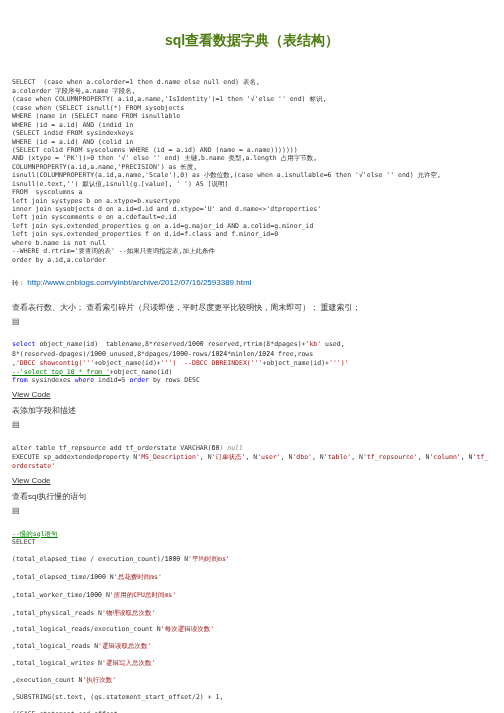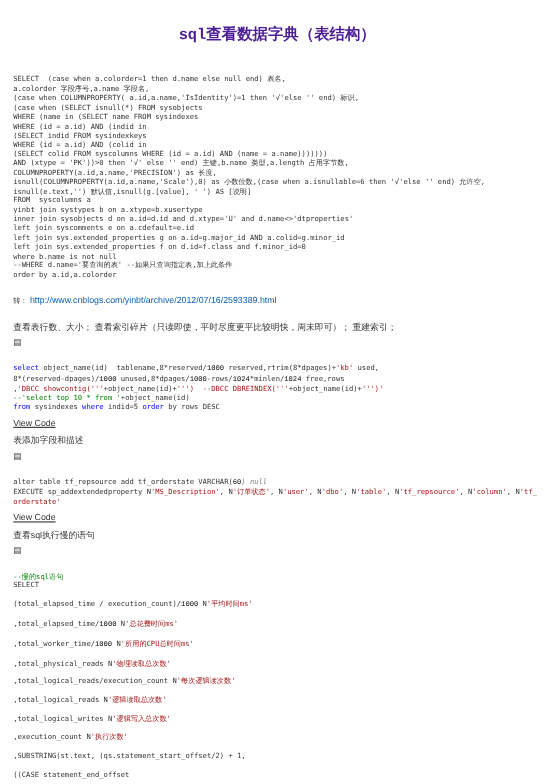--- a/index.html
+++ b/index.html
@@ -9,36 +9,35 @@
     font-size: 8px;
     color: #333;
     width: 504px;
     box-sizing: border-box;
     background: #fff;
   }
   h1 {
     text-align: center;
     font-size: 14px;
     font-weight: bold;
-    margin: 10px 0 20px;
-    color: #4c1d95;
-    font-family: Liberation Mono, monospace;
+    margin: 20px 0 20px;
+    color: #4d7c0f;
   }
   .sql-block {
     font-family: Consolas, monospace;
     font-size: 6.5px;
     line-height: 1.3;
     white-space: pre-wrap;
     word-break: break-all;
     margin: 6px 0;
   }
   .kw { color: #0000ff; }
   .str { color: #a31515; }
   .num { color: #000; font-family: Liberation Mono, monospace; }
-  .cmt { color: #008000; }
+  .cmt { color: #008000; text-decoration: underline; }
   .gray { color: #808080; font-style: italic; }
   .link {
     color: #075db3;
     font-size: 8px;
   }
   .section-title {
     font-size: 8px;
     margin: 6px 0 4px;
   }
   .viewcode {
@@ -61,37 +60,37 @@
 </head>
 <body>
 
 <h1>sql查看数据字典（表结构）</h1>
 
 <div class="sql-block">
 <span>SELECT  (case when a.colorder=1 then d.name else null end) 表名,</span>
 <span>a.colorder 字段序号,a.name 字段名,</span>
 <span>(case when COLUMNPROPERTY( a.id,a.name,'IsIdentity')=1 then '√'else '' end) 标识,</span>
 <span>(case when (SELECT isnull(*) FROM sysobjects</span>
-<span>WHERE (name in (SELECT name FROM sysindexes</span>
+<span>WHERE (name in (SELECT name FROM isnullable</span>
 <span>WHERE (id = a.id) AND (indid in</span>
 <span>(SELECT indid FROM sysindexkeys</span>
 <span>WHERE (id = a.id) AND (colid in</span>
 <span>(SELECT colid FROM syscolumns WHERE (id = a.id) AND (name = a.name)))))))</span>
 <span>AND (xtype = 'PK'))&gt;0 then '√' else '' end) 主键,b.name 类型,a.length 占用字节数,</span>
 <span>COLUMNPROPERTY(a.id,a.name,'PRECISION') as 长度,</span>
 <span>isnull(COLUMNPROPERTY(a.id,a.name,'Scale'),0) as 小数位数,(case when a.isnullable=6 then '√'else '' end) 允许空,</span>
 <span>isnull(e.text,'') 默认值,isnull(g.[value], ' ') AS [说明]</span>
 <span>FROM  syscolumns a</span>
-<span>yinbt join systypes b on a.xtype=b.xusertype</span>
+<span>left join systypes b on a.xtype=b.xusertype</span>
 <span>inner join sysobjects d on a.id=d.id and d.xtype='U' and d.name&lt;&gt;'dtproperties'</span>
 <span>left join syscomments e on a.cdefault=e.id</span>
 <span>left join sys.extended_properties g on a.id=g.major_id AND a.colid=g.minor_id</span>
 <span>left join sys.extended_properties f on d.id=f.class and f.minor_id=0</span>
 <span>where b.name is not null</span>
-<span>--WHERE d.name='要查询的表' --如果只查询指定表,加上此条件</span>
+<span>--WHERE d.rtrim='要查询的表' --如果只查询指定表,加上此条件</span>
 <span>order by a.id,a.colorder</span>
 </div>
 
 <div style="margin:14px 0;">
   <span class="plain">转：</span>
   <span class="link">http://www.cnblogs.com/yinbt/archive/2012/07/16/2593389.html</span>
 </div>
 
 <div class="section-title">查看表行数、大小；   查看索引碎片（只读即使，平时尽度更平比较明快，周末即可）；   重建索引；</div>
 <div class="brace">▤</div>

